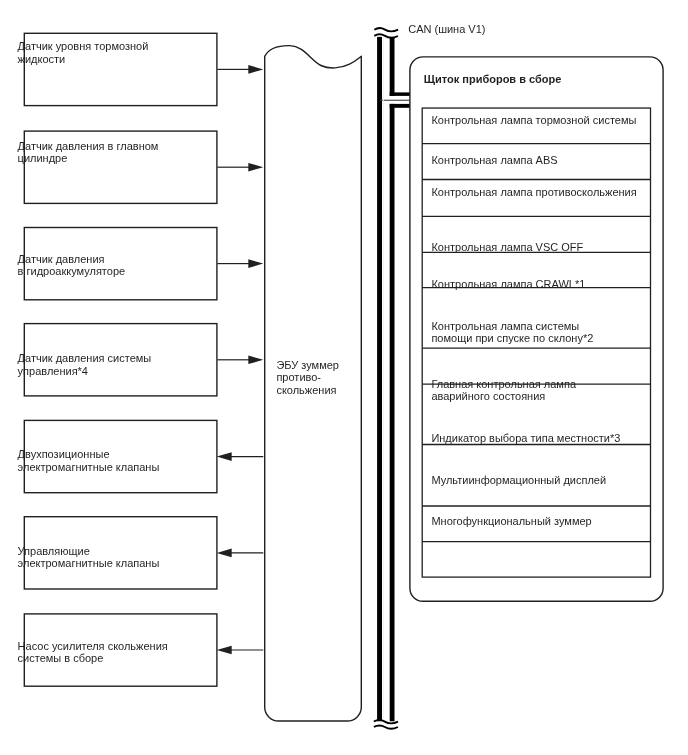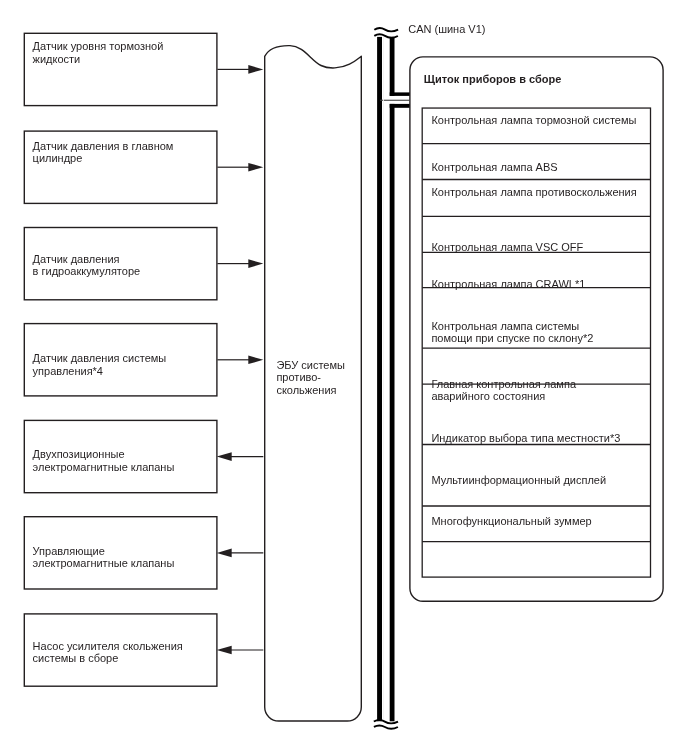--- a/index.html
+++ b/index.html
@@ -2,21 +2,21 @@
 <html><head>
 <meta charset="utf-8">
 <style>
   html,body{margin:0;padding:0;background:#ffffff;}
   body{width:688px;height:755px;position:relative;overflow:hidden;
        font-family:"Liberation Sans",sans-serif;color:#231f20;}
   .diagram{position:absolute;left:0;top:0;width:688px;height:755px;background:#fff;}
 
   .layer{position:absolute;left:0;top:0;width:688px;height:755px;overflow:visible;}
 
-  .sensor-box{position:absolute;width:193px;height:72px;left:28px;}
+  .sensor-box{position:absolute;width:193px;height:72px;left:13px;}
   .sensor-label{position:absolute;left:4.6px;top:5.6px;font-size:11px;
        line-height:12.8px;white-space:pre-line;color:#231f20;}
 
   .ecu-label{position:absolute;left:276.4px;top:358.7px;font-size:11px;
        line-height:12.8px;white-space:pre-line;color:#231f20;}
 
   .can-label{position:absolute;left:408.2px;top:22.8px;font-size:11px;color:#231f20;}
   .panel-title{position:absolute;left:423.8px;top:72.9px;font-size:11px;color:#231f20;font-weight:bold;}
 
   .lamp-list{position:absolute;left:421.8px;top:107px;width:229px;height:469px;}
@@ -141,32 +141,32 @@
     </div>
   <div class="sensor-box" style="top:517.5px">
       <div class="sensor-label" style="top:27.0px">Управляющие
 электромагнитные клапаны</div>
     </div>
   <div class="sensor-box" style="top:614px">
       <div class="sensor-label" style="top:25.5px">Насос усилителя скольжения
 системы в сборе</div>
     </div>
 
-  <div class="ecu-label">ЭБУ системы
+  <div class="ecu-label">ЭБУ зуммер
 противо-
 скольжения</div>
   <div class="can-label">CAN (шина V1)</div>
   <div class="panel-title">Щиток приборов в сборе</div>
 
   <div class="lamp-list">
     <div class="lamp-row" style="height:38px">
         <div class="lamp-text" style="top:6.7px">Контрольная лампа тормозной системы</div>
       </div>
     <div class="lamp-row" style="height:35.9px">
-        <div class="lamp-text" style="top:16px">Контрольная лампа ABS</div>
+        <div class="lamp-text" style="top:9px">Контрольная лампа ABS</div>
       </div>
     <div class="lamp-row" style="height:55px">
         <div class="lamp-text" style="top:4.8px">Контрольная лампа противоскольжения</div>
       </div>
     <div class="lamp-row" style="height:36px">
         <div class="lamp-text" style="top:5.1px">Контрольная лампа VSC OFF</div>
       </div>
     <div class="lamp-row" style="height:40px">
         <div class="lamp-text" style="top:6.1px">Контрольная лампа CRAWL*1</div>
       </div>

